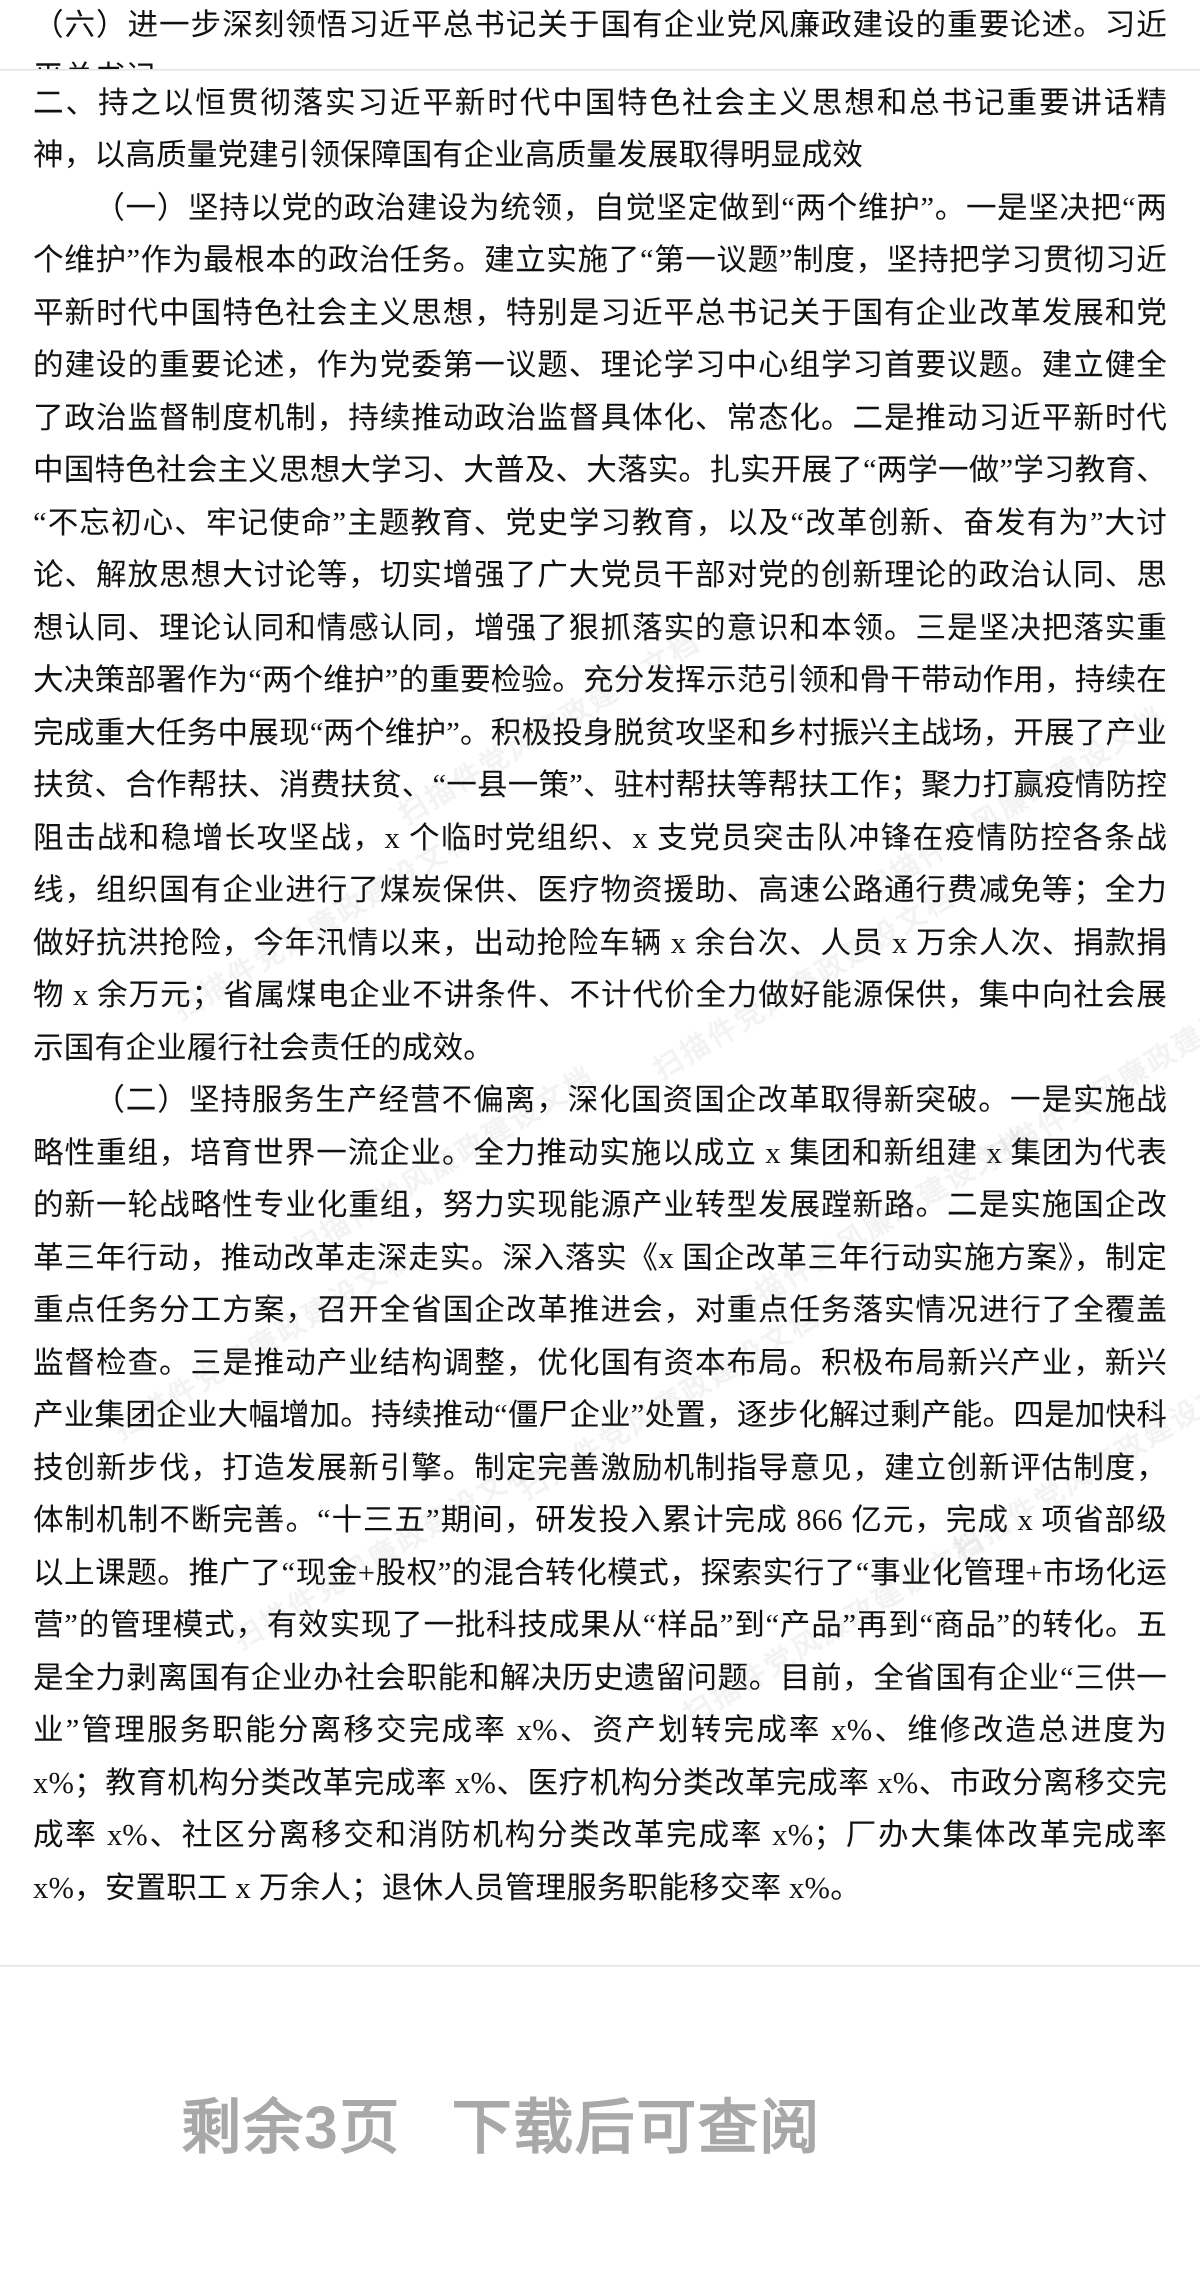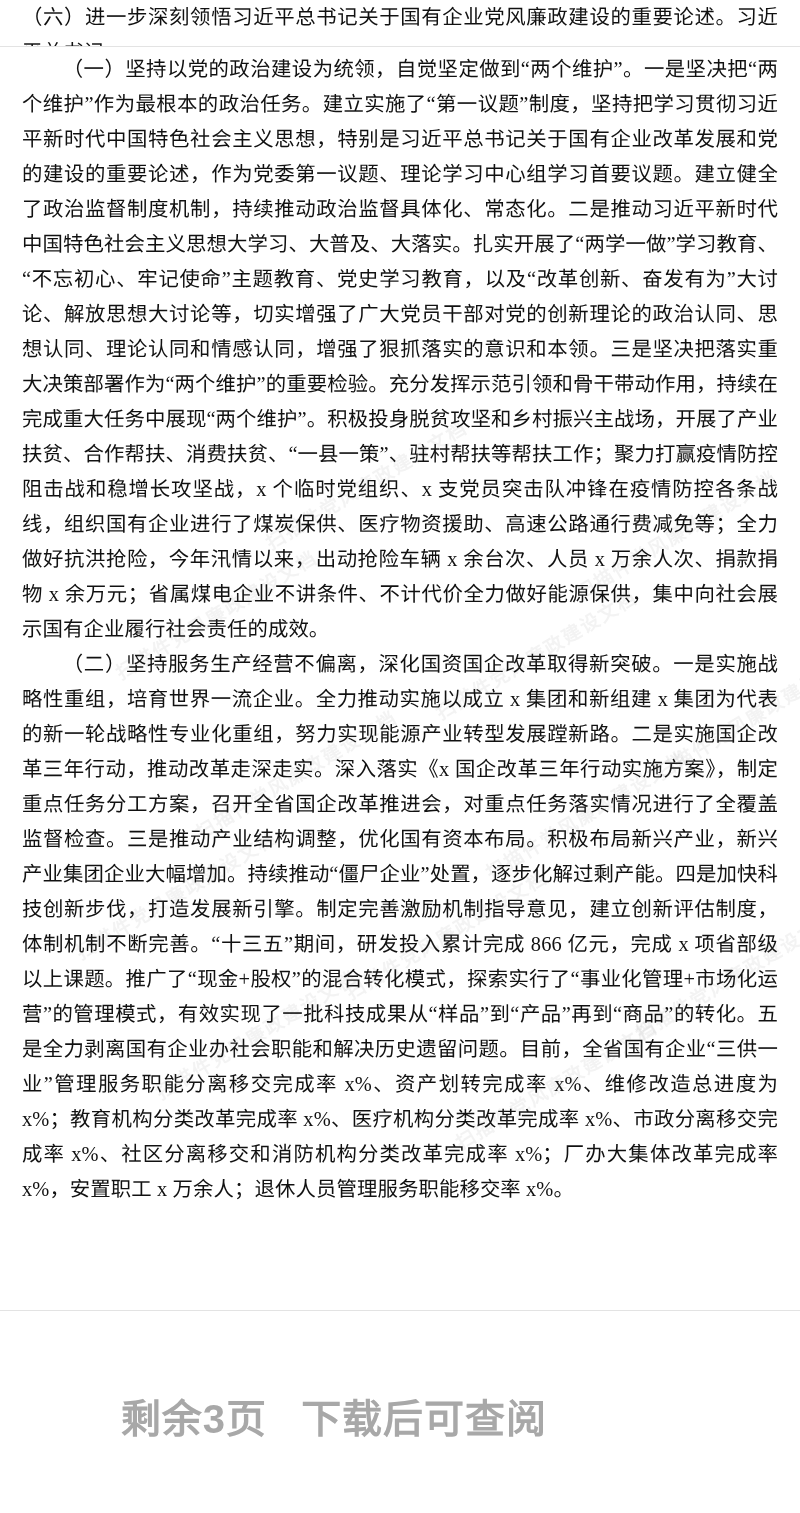--- a/index.html
+++ b/index.html
@@ -147,20 +147,21 @@
       <p class="doc-line doc-para no-stretch heading-line">（六）进一步深刻领悟习近平总书记关于国有企业党风廉政建设的重要论述。习近平总书记</p>
     </div>
   </section>
 
   <div class="page-edge" style="top:46px;"></div>
 
   <section class="page-sheet page-main">
     <div class="text-body">
 
 
+      <p class="doc-para no-stretch heading-line">二、持之以恒贯彻落实习近平新时代中国特色社会主义思想和总书记重要讲话精神，以高质量党建引领保障国有企业高质量发展取得明显成效</p>
 
       <p class="doc-para indent no-stretch">（一）坚持以党的政治建设为统领，自觉坚定做到“两个维护”。一是坚决把“两个维护”作为最根本的政治任务。建立实施了“第一议题”制度，坚持把学习贯彻习近平新时代中国特色社会主义思想，特别是习近平总书记关于国有企业改革发展和党的建设的重要论述，作为党委第一议题、理论学习中心组学习首要议题。建立健全了政治监督制度机制，持续推动政治监督具体化、常态化。二是推动习近平新时代中国特色社会主义思想大学习、大普及、大落实。扎实开展了“两学一做”学习教育、“不忘初心、牢记使命”主题教育、党史学习教育，以及“改革创新、奋发有为”大讨论、解放思想大讨论等，切实增强了广大党员干部对党的创新理论的政治认同、思想认同、理论认同和情感认同，增强了狠抓落实的意识和本领。三是坚决把落实重大决策部署作为“两个维护”的重要检验。充分发挥示范引领和骨干带动作用，持续在完成重大任务中展现“两个维护”。积极投身脱贫攻坚和乡村振兴主战场，开展了产业扶贫、合作帮扶、消费扶贫、“一县一策”、驻村帮扶等帮扶工作；聚力打赢疫情防控阻击战和稳增长攻坚战，x 个临时党组织、x 支党员突击队冲锋在疫情防控各条战线，组织国有企业进行了煤炭保供、医疗物资援助、高速公路通行费减免等；全力做好抗洪抢险，今年汛情以来，出动抢险车辆 x 余台次、人员 x 万余人次、捐款捐物 x 余万元；省属煤电企业不讲条件、不计代价全力做好能源保供，集中向社会展示国有企业履行社会责任的成效。</p>
 
       <p class="doc-para indent no-stretch">（二）坚持服务生产经营不偏离，深化国资国企改革取得新突破。一是实施战略性重组，培育世界一流企业。全力推动实施以成立 x 集团和新组建 x 集团为代表的新一轮战略性专业化重组，努力实现能源产业转型发展蹚新路。二是实施国企改革三年行动，推动改革走深走实。深入落实《x 国企改革三年行动实施方案》，制定重点任务分工方案，召开全省国企改革推进会，对重点任务落实情况进行了全覆盖监督检查。三是推动产业结构调整，优化国有资本布局。积极布局新兴产业，新兴产业集团企业大幅增加。持续推动“僵尸企业”处置，逐步化解过剩产能。四是加快科技创新步伐，打造发展新引擎。制定完善激励机制指导意见，建立创新评估制度，体制机制不断完善。“十三五”期间，研发投入累计完成 866 亿元，完成 x 项省部级以上课题。推广了“现金+股权”的混合转化模式，探索实行了“事业化管理+市场化运营”的管理模式，有效实现了一批科技成果从“样品”到“产品”再到“商品”的转化。五是全力剥离国有企业办社会职能和解决历史遗留问题。目前，全省国有企业“三供一业”管理服务职能分离移交完成率 x%、资产划转完成率 x%、维修改造总进度为 x%；教育机构分类改革完成率 x%、医疗机构分类改革完成率 x%、市政分离移交完成率 x%、社区分离移交和消防机构分类改革完成率 x%；厂办大集体改革完成率 x%，安置职工 x 万余人；退休人员管理服务职能移交率 x%。</p>
 
     </div>
   </section>
 
   <div class="page-edge" style="top:1310px;"></div>
 

